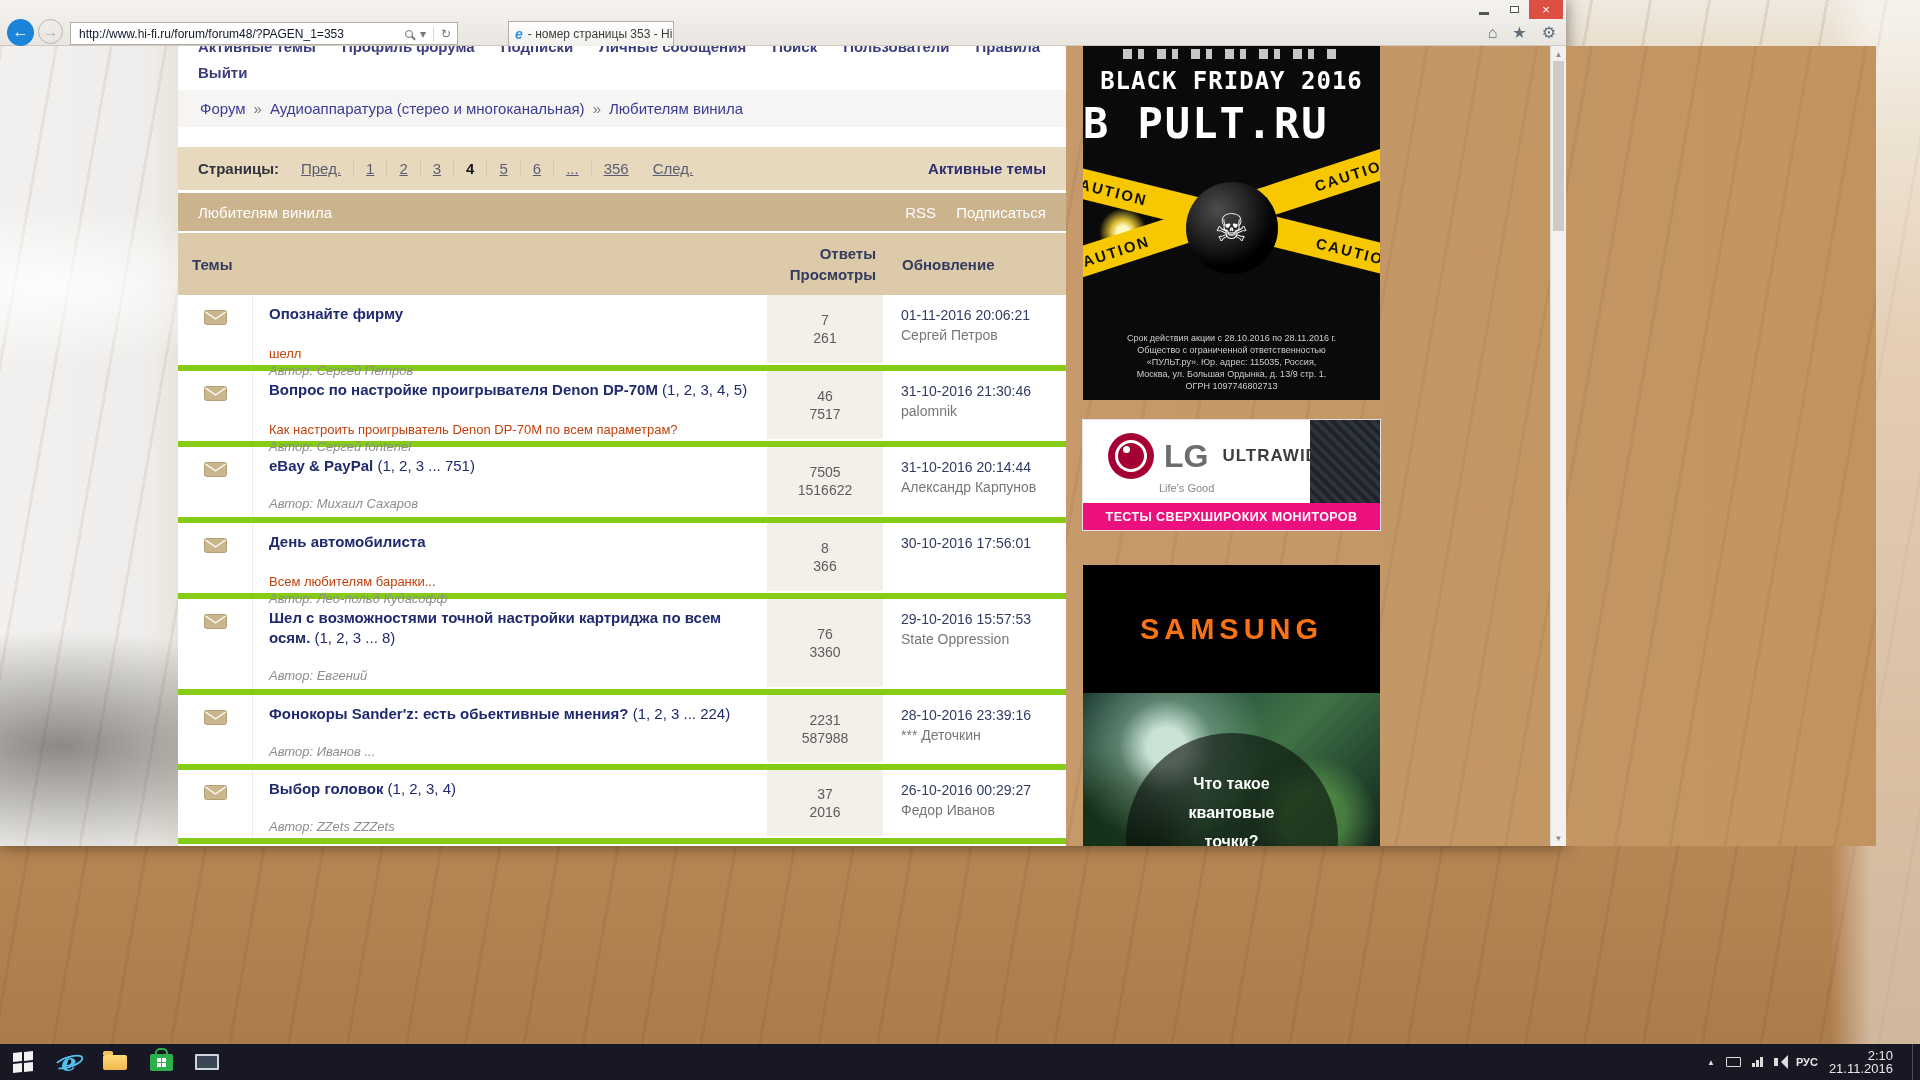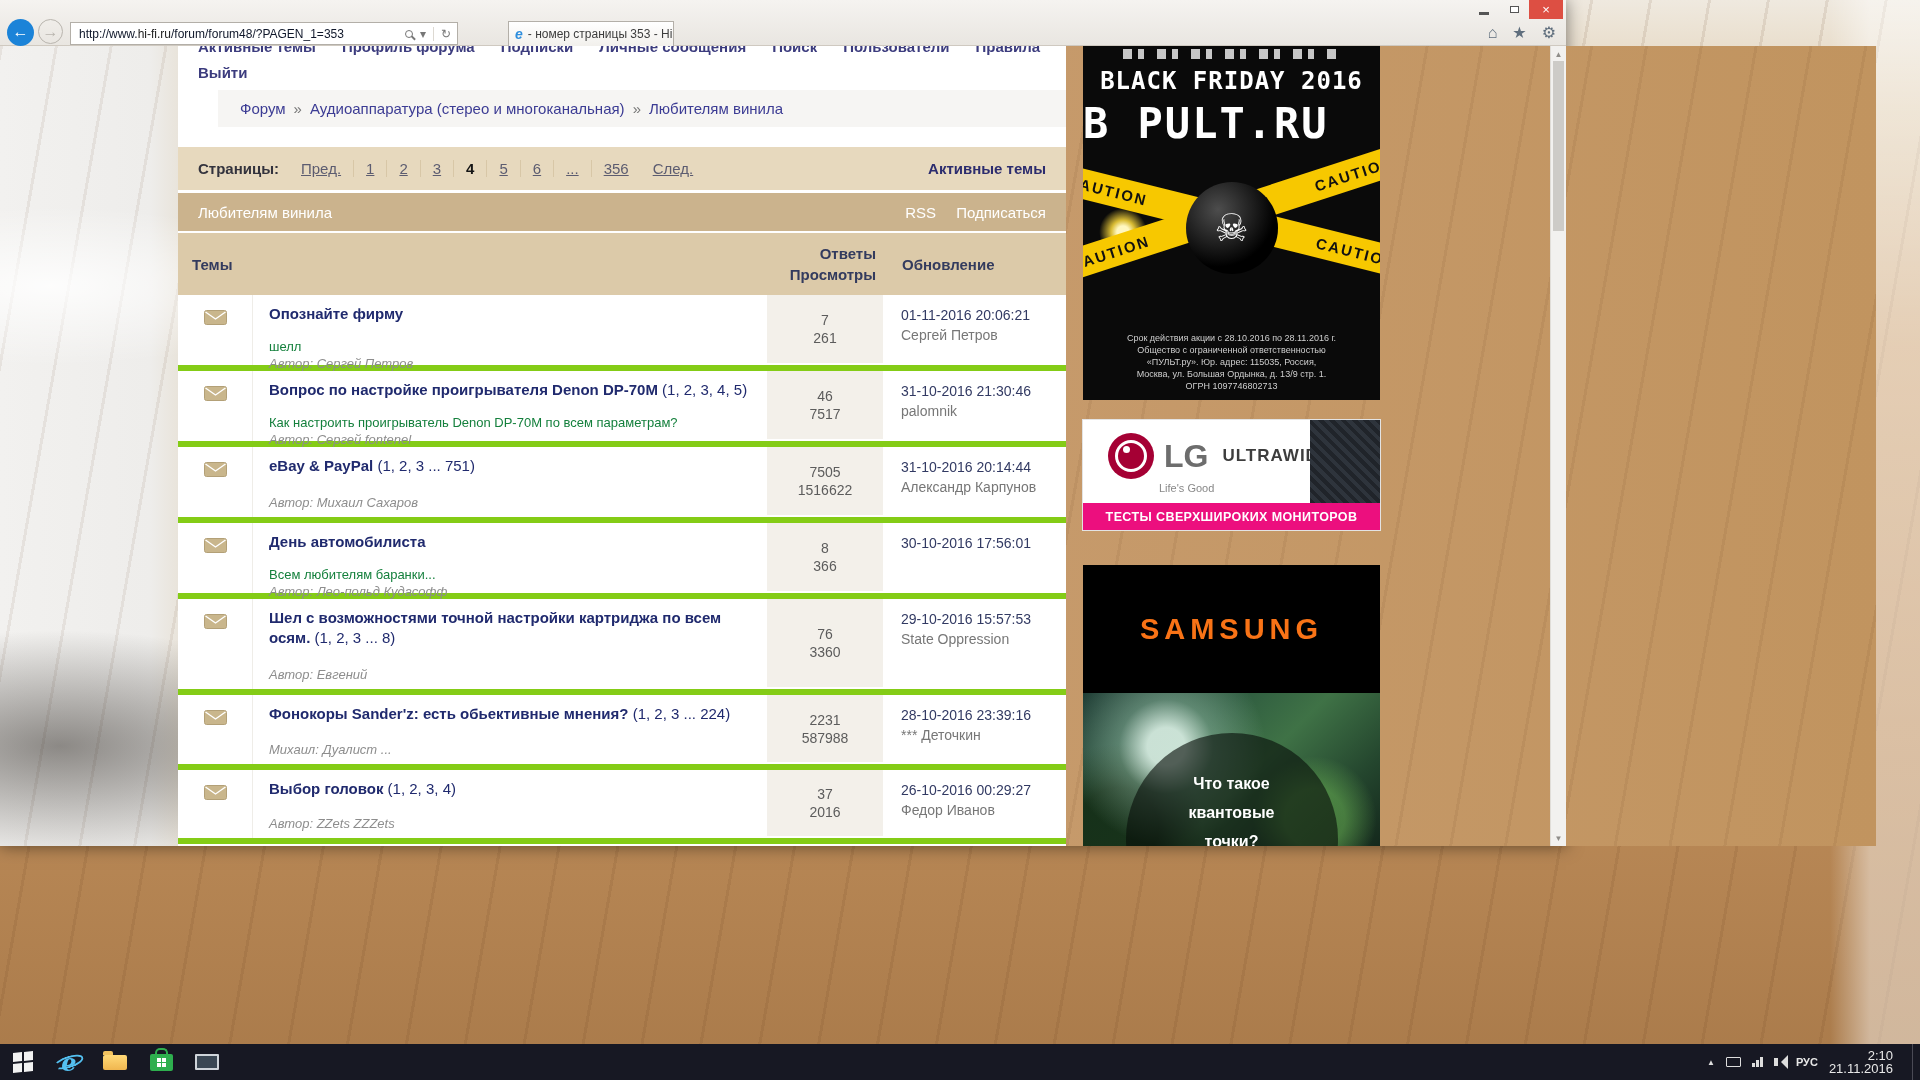--- a/index.html
+++ b/index.html
@@ -37,21 +37,21 @@
     background:
       radial-gradient(ellipse at 60px 700px, rgba(40,35,30,.5), rgba(0,0,0,0) 300px),
       radial-gradient(ellipse at 50px 240px, rgba(255,255,255,.85), rgba(255,255,255,0) 260px),
       repeating-linear-gradient(100deg, rgba(90,50,20,.08) 0 3px, rgba(0,0,0,0) 3px 54px),
       linear-gradient(90deg, #f2f1ef 0px, #eeedeb 150px, #e2d8c6 215px, #d0ab7d 330px, #c69a6b 55%, #c1945f 100%);
   }
   .forum { position:absolute; left:178px; top:0; width:888px; height:800px; background:#fff; }
 
   .site-nav { padding:0 20px; margin-top:-12px; font-size:15px; font-weight:bold; color:#3c3c7e; }
   .site-nav .nrow { display:flex; gap:26px; line-height:26px; white-space:nowrap; }
-  .breadcrumb { margin-top:4px; background:#f6f5f3; height:37px; display:flex; align-items:center; padding:0 22px; font-size:15px; gap:8px; color:#777;margin-left:40px; }
+  .breadcrumb { margin-top:4px; background:#f6f5f3; height:37px; display:flex; align-items:center; padding:0 22px; font-size:15px; gap:8px; color:#777; }
   .breadcrumb .bc-link { color:#3c3c94; }
 
   .pagebar { margin-top:20px; height:43px; background:#e7d9be; display:flex; align-items:center; padding:0 20px; font-size:15px; }
   .pagebar .plabel { font-weight:bold; color:#33333d; margin-right:10px; }
   .pg { padding:0 12px; color:#5c5c70; text-decoration:underline; border-left:1px solid #d8c7a7; }
   .pg.first { border-left:0; }
   .pg.current { text-decoration:none; font-weight:bold; color:#151515; }
   .pagebar .pright { margin-left:auto; font-weight:bold; color:#2c2c6e; }
 
   .section-bar { margin-top:3px; height:38px; background:#cbb38d; display:flex; align-items:center; padding:0 20px; color:#fff; font-size:15px; }
@@ -60,21 +60,21 @@
   .thead { margin-top:2px; height:62px; background:#dccaa9; display:flex; color:#333b5e; font-weight:bold; font-size:15px; }
   .h-topic { flex:1; display:flex; align-items:center; padding-left:14px; }
   .h-stats { width:116px; display:flex; flex-direction:column; justify-content:center; align-items:flex-end; padding-right:8px; line-height:21px; }
   .h-upd { width:182px; display:flex; align-items:center; padding-left:18px; }
 
   .row { display:flex; border-bottom:6px solid #84cc16; }
   .c-icon { width:75px; display:flex; justify-content:center; padding-top:15px; border-right:1px solid #efede8; }
   .c-topic { width:514px; padding:9px 10px 7px 16px; display:flex; flex-direction:column; }
   .t-title { font-size:15px; line-height:20px; color:#202a6e; font-weight:bold; }
   .t-pages { font-weight:normal; }
-  .t-desc { font-size:13px; color:#15803d; line-height:19px; margin-top:13px; }
+  .t-desc { font-size:13px; color:#c2410c; line-height:19px; margin-top:20px; }
   .t-author { font-size:13px; color:#8d8d8d; font-style:italic; margin-top:auto; }
   .c-stats { width:116px; background:#f3f0ea; border-bottom:2px solid #fff; display:flex; flex-direction:column; align-items:center; justify-content:center; gap:2px; font-size:14px; color:#5c5c5c; }
   .c-upd { width:182px; padding:12px 0 0 18px; font-size:14px; }
   .u-date { color:#323a63; }
   .u-user { color:#777; margin-top:4px; }
 
   
   .ads { position:absolute; left:1083px; top:0; width:297px; }
   .ad-pult { height:354px; background:#0a0a0a; position:relative; overflow:hidden; color:#fff; }
   .pult-cut { height:10px; margin:3px 40px 0; opacity:.85;
@@ -360,21 +360,21 @@
         <div class="row" style="height:75px">
           <div class="c-icon">
               <svg width="23" height="15" viewBox="0 0 23 15">
                 <rect x="0.5" y="0.5" width="22" height="14" rx="2" fill="#c9b68c" stroke="#b3a077"></rect>
                 <path d="M1.5 2 L11.5 9 L21.5 2" stroke="#ffffff" stroke-width="1.4" fill="none"></path>
               </svg>
             </div>
           <div class="c-topic">
             <div class="t-title"><span>Фонокоры Sander'z: есть обьективные мнения?</span><span class="t-pages"> (1, 2, 3 ... 224)</span></div>
             <div class="t-desc"></div>
-            <div class="t-author">Михаил: Дуалист ...</div>
+            <div class="t-author">Автор: Иванов ...</div>
           </div>
           <div class="c-stats">
             <div>2231</div>
             <div>587988</div>
           </div>
           <div class="c-upd">
             <div class="u-date">28-10-2016 23:39:16</div>
             <div class="u-user">*** Деточкин</div>
           </div>
         </div>

